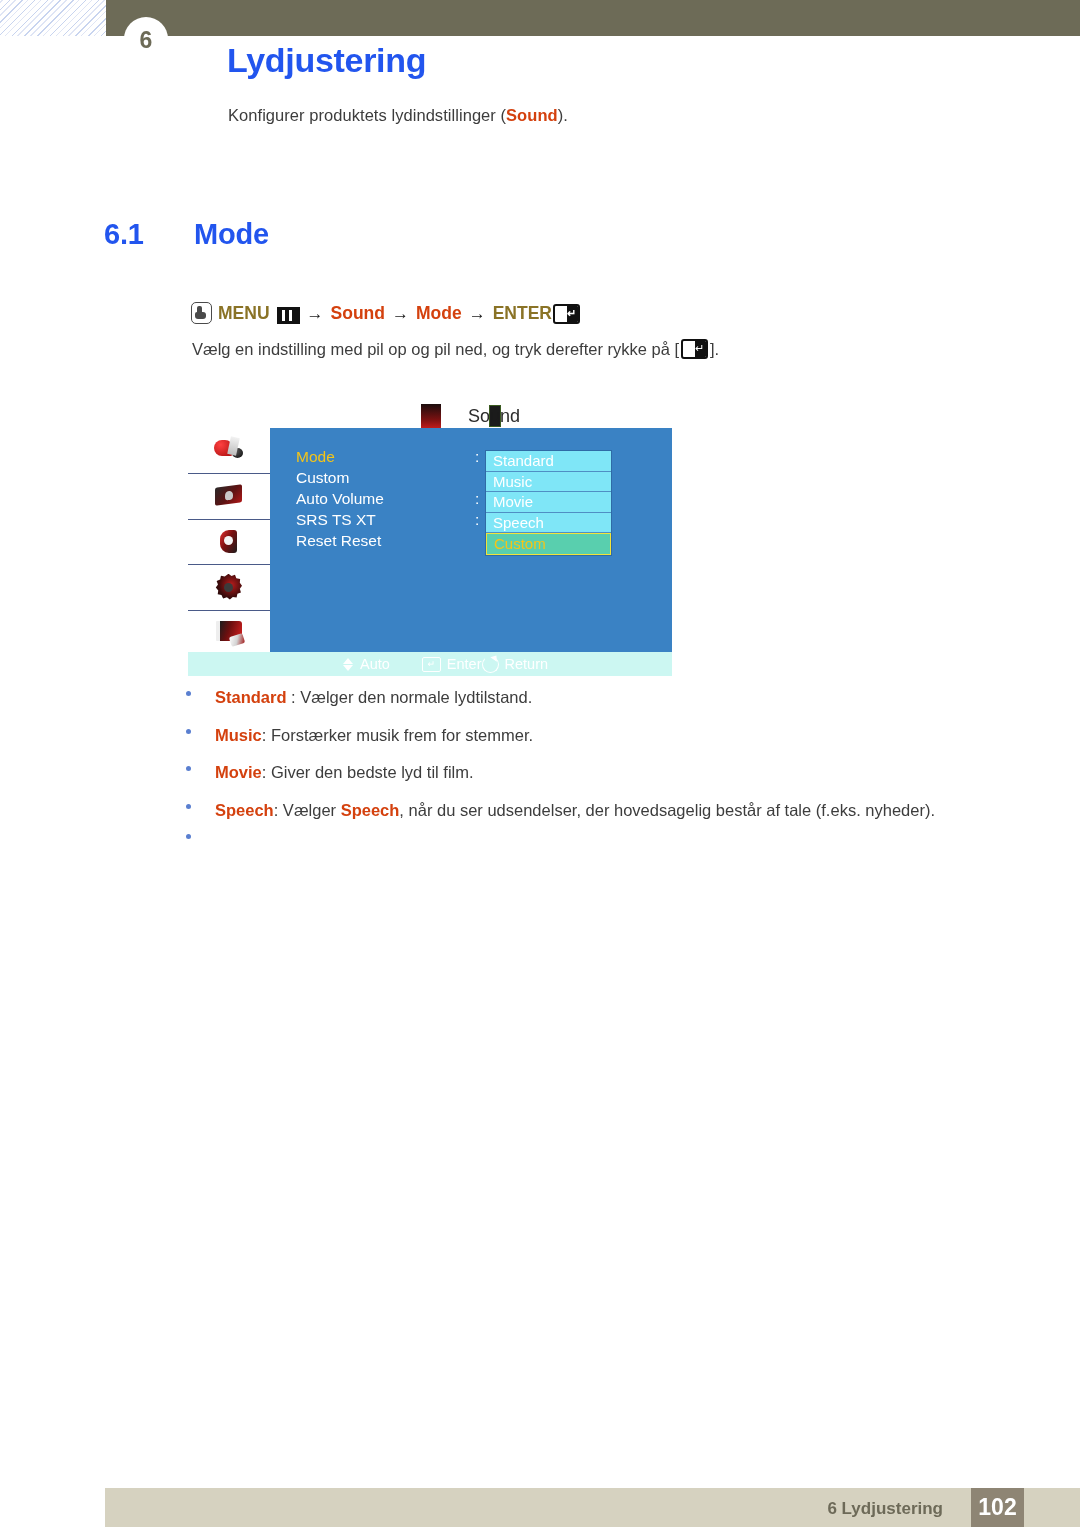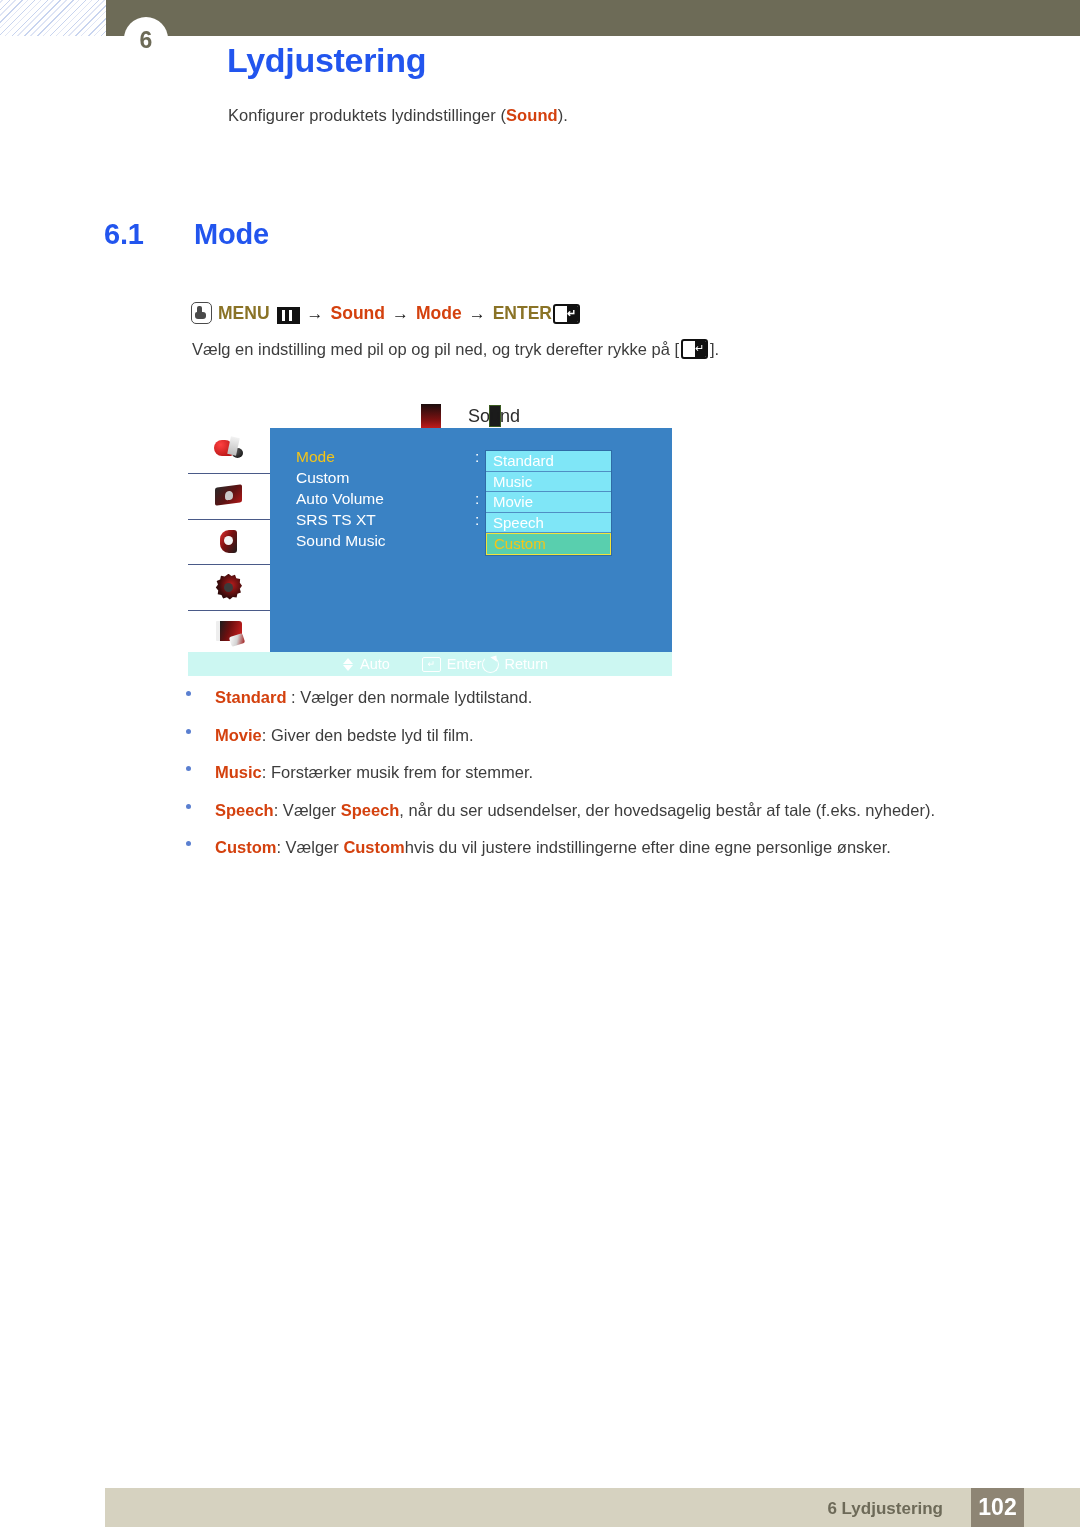--- a/index.html
+++ b/index.html
@@ -549,21 +549,21 @@
           <i></i>
         </div>
     </div>
   </div>
 
   <div id="osd-panel">
     <div class="osd-row sel" style="left:26px; top:20px;">Mode</div>
     <div class="osd-row" style="left:26px; top:41px;">Custom</div>
     <div class="osd-row" style="left:26px; top:62px;">Auto Volume</div>
     <div class="osd-row" style="left:26px; top:83px;">SRS TS XT</div>
-    <div class="osd-row" style="left:26px; top:104px;">Sound Music</div>
+    <div class="osd-row" style="left:26px; top:104px;">Reset Reset</div>
 
     <div class="osd-colon" style="left:205px; top:20px;">:</div>
     <div class="osd-colon" style="left:205px; top:62px;">:</div>
     <div class="osd-colon" style="left:205px; top:83px;">:</div>
 
     <div id="osd-dropdown">
       <div class="dd-item">Standard</div>
       <div class="dd-item">Music</div>
       <div class="dd-item">Movie</div>
       <div class="dd-item">Speech</div>
@@ -589,35 +589,34 @@
 
 <div id="bullets">
 
   <div class="bullet-row">
     <span class="bullet-dot"></span>
     <span><span class="b-term">Standard</span><span> : Vælger den normale lydtilstand.</span></span>
   </div>
 
   <div class="bullet-row">
     <span class="bullet-dot"></span>
-    <span><span class="b-term">Movie</span><span>: Giver den bedste lyd til film.</span></span>
+    <span><span class="b-term">Music</span><span>: Forstærker musik frem for stemmer.</span></span>
   </div>
 
   <div class="bullet-row">
     <span class="bullet-dot"></span>
-    <span><span class="b-term">Music</span><span>: Forstærker musik frem for stemmer.</span></span>
+    <span><span class="b-term">Movie</span><span>: Giver den bedste lyd til film.</span></span>
   </div>
 
   <div class="bullet-row">
     <span class="bullet-dot"></span>
     <span><span class="b-term">Speech</span><span>: Vælger </span><span class="b-term">Speech</span><span>, når du ser udsendelser, der hovedsagelig består af tale (f.eks. nyheder).</span></span>
   </div>
 
   <div class="bullet-row">
     <span class="bullet-dot"></span>
-    <span><span class="b-term">Custom</span><span>: Vælger </span><span class="b-term">Custom</span><span>hvis du vil justere indstillingerne efter dine egne personlige ønsker.</span></span>
   </div>
 
 </div>
 
 <div id="footer-bar"></div>
 <div id="footer-label">6 Lydjustering</div>
 <div id="footer-page">102</div>
 
 </body></html>

